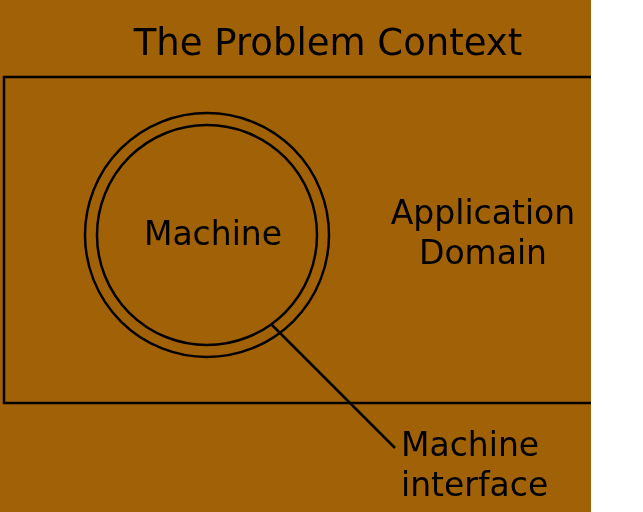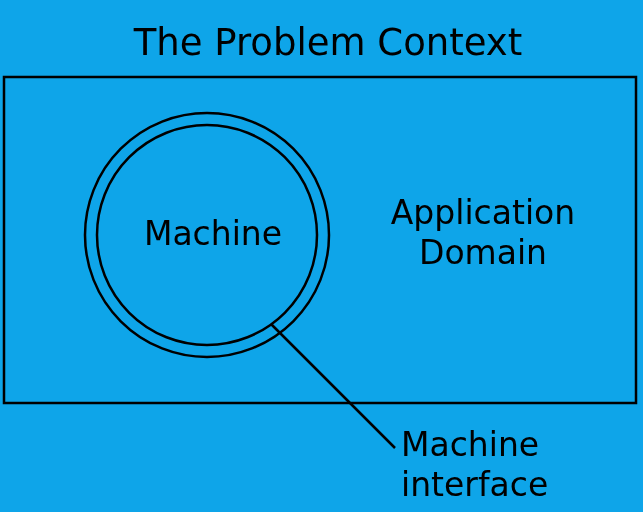--- a/index.html
+++ b/index.html
@@ -41,21 +41,21 @@
     font-size: 33px;
   }
   .stroke-shape {
     fill: none;
     stroke: #000000;
   }
 </style>
 </head>
 <body>
 
-<div id="canvas" style="width: 643px; height: 512px; background: #0ea5e9; text-decoration: underline;">
+<div id="canvas" style="width: 591px; height: 512px; background: #a16207; text-decoration: underline;">
 
   <svg id="diagram-svg" viewBox="0 0 643 512">
 
     <text class="svg-text title-text" id="title-node" x="328" y="55" text-anchor="middle">The Problem Context</text>
 
     <rect class="stroke-shape" id="frame-node" x="4" y="77" width="632" height="326" stroke-width="2.5"></rect>
 
     <circle class="stroke-shape" id="machine-outer-node" cx="207" cy="235" r="122" stroke-width="2.5"></circle>
 
     <circle class="stroke-shape" id="machine-inner-node" cx="207" cy="235" r="110" stroke-width="2.5"></circle>

